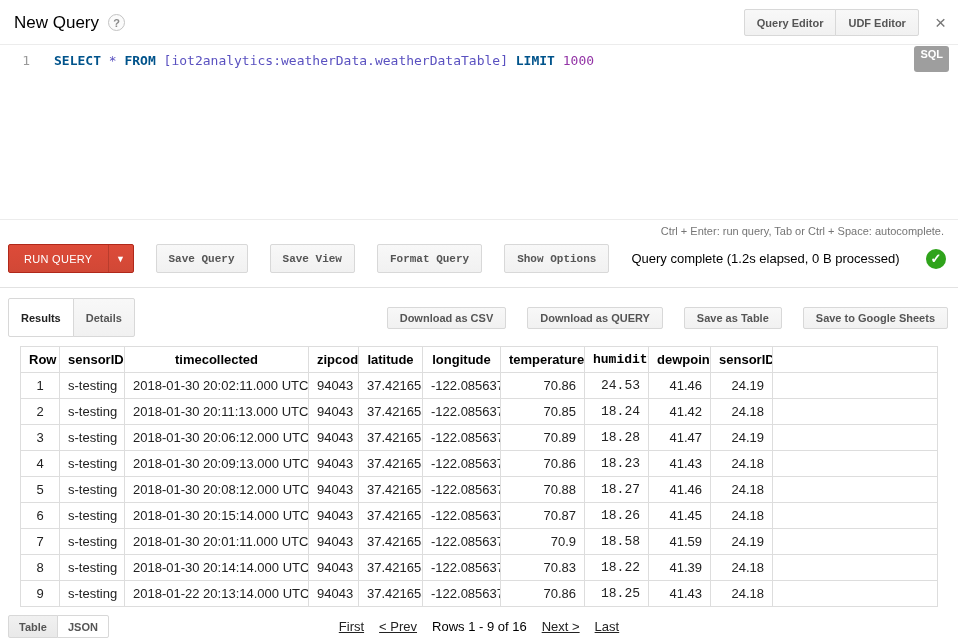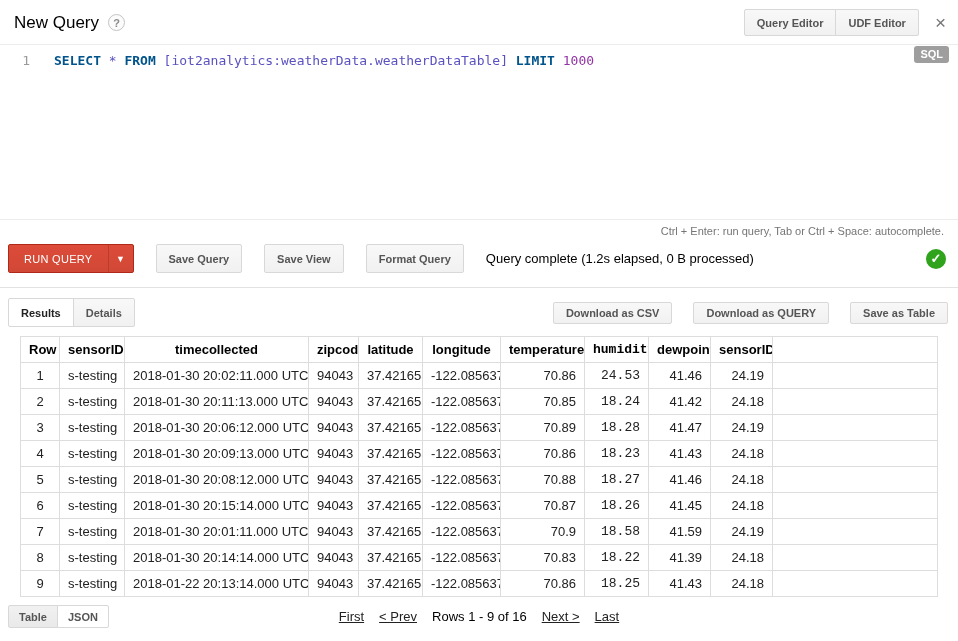--- a/index.html
+++ b/index.html
@@ -38,47 +38,47 @@
     display:flex; font-family:"DejaVu Sans Mono", monospace; font-size:13px;
   }
   .gutter { width:40px; padding:8px 10px 0 0; text-align:right; color:#9a9a9a; }
   .code-area { flex:1; padding:8px 0 0 14px; white-space:pre; color:#444; }
   .sql-kw { color:#00538b; font-weight:bold; }
   .sql-table { color:#5a51c0; }
   .sql-num { color:#9334a6; }
   .sql-badge {
     position:absolute; top:1px; right:9px;
     background:#9e9e9e; color:#fff; font-family:"Liberation Sans",sans-serif;
-    font-size:11px; font-weight:bold; padding:2px 6px 3px; border-radius:3px;
+    font-size:11px; font-weight:bold; padding:2px 6px 12px; border-radius:3px;
   }
 
   .hint-row { text-align:right; padding:5px 14px 4px; color:#757575; font-size:11px; }
 
   
   .toolbar { display:flex; align-items:center; padding:3px 12px 14px 8px; }
   .run-btn {
     display:inline-flex; align-items:stretch; height:29px; cursor:pointer;
     background:linear-gradient(#dd4b39,#d14836); border:1px solid #b0281a; border-radius:2px;
     color:#fff; font-size:11px; font-weight:normal;
   }
   .run-main { display:flex; align-items:center; padding:0 15px; letter-spacing:.3px; }
   .run-caret { width:25px; display:flex; align-items:center; justify-content:center; border-left:1px solid #b93c2c; font-size:9px; }
-  .toolbar .gbtn { margin-left:22px; height:29px; }
+  .toolbar .gbtn { margin-left:22px; height:29px;font-family:Liberation Mono, monospace; }
   .status-text { margin-left:22px; font-size:13px; color:#000; }
   .check-circle {
     margin-left:auto; width:20px; height:20px; border-radius:50%;
     background:#2fa31b; color:#fff; font-size:13px; font-weight:bold;
     display:flex; align-items:center; justify-content:center;
   }
 
   .section-divider { border-top:1px solid #e2e2e2; }
 
   
   .results-bar { display:flex; align-items:center; padding:10px 10px 9px 8px; }
-  .tab { height:29px; }
+  .tab { height:39px; }
   .tab.active { background:#fff; color:#222; border-radius:2px 0 0 2px; }
   .tab.inactive { margin-left:-1px; border-radius:0 2px 2px 0; }
   .result-actions { margin-left:auto; display:flex; }
   .result-actions .gbtn { margin-left:21px; height:22px; }
 
   
   .table-wrap { padding:0 20px; }
   table.results-table { width:100%; border-collapse:collapse; table-layout:fixed; font-size:13px; }
   .results-table th, .results-table td {
     border:1px solid #ddd; height:26px; padding:0 8px;
@@ -135,33 +135,35 @@
 <div class="hint-row">Ctrl + Enter: run query, Tab or Ctrl + Space: autocomplete.</div>
 
 <div class="toolbar">
   <div class="run-btn">
     <span class="run-main">RUN QUERY</span>
     <span class="run-caret">▼</span>
   </div>
   <span class="gbtn">Save Query</span>
   <span class="gbtn">Save View</span>
   <span class="gbtn">Format Query</span>
+  <span class="gbtn">Show Options</span>
   <span class="status-text">Query complete (1.2s elapsed, 0 B processed)</span>
   <span class="check-circle">✓</span>
 </div>
 
 <div class="section-divider"></div>
 
 <div class="results-bar">
   <span class="gbtn tab active">Results</span>
   <span class="gbtn tab inactive">Details</span>
   <div class="result-actions">
     <span class="gbtn">Download as CSV</span>
     <span class="gbtn">Download as QUERY</span>
     <span class="gbtn">Save as Table</span>
+    <span class="gbtn">Save to Google Sheets</span>
   </div>
 </div>
 
 <div class="table-wrap">
   <table class="results-table">
     <thead>
       <tr>
           <th class="c0">Row</th>
           <th class="c1">sensorID</th>
           <th class="c2">timecollected</th>

